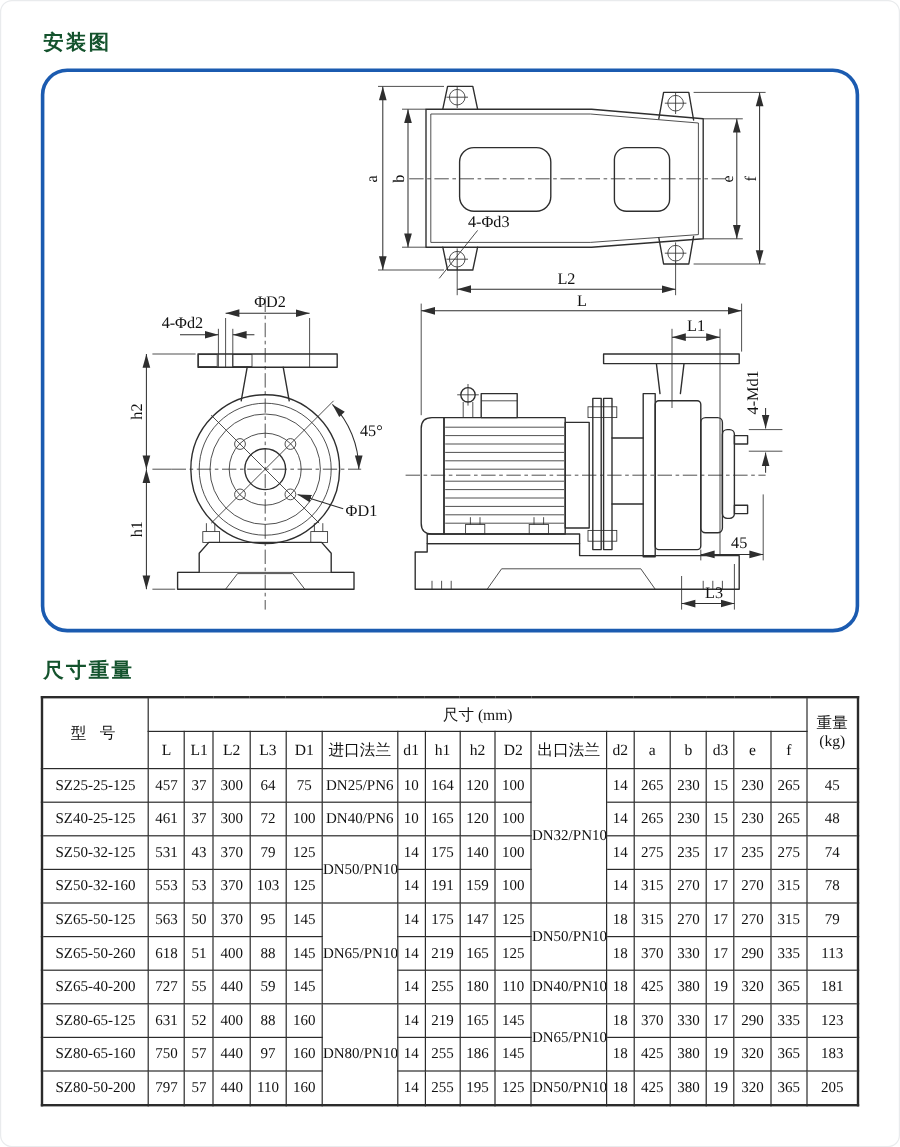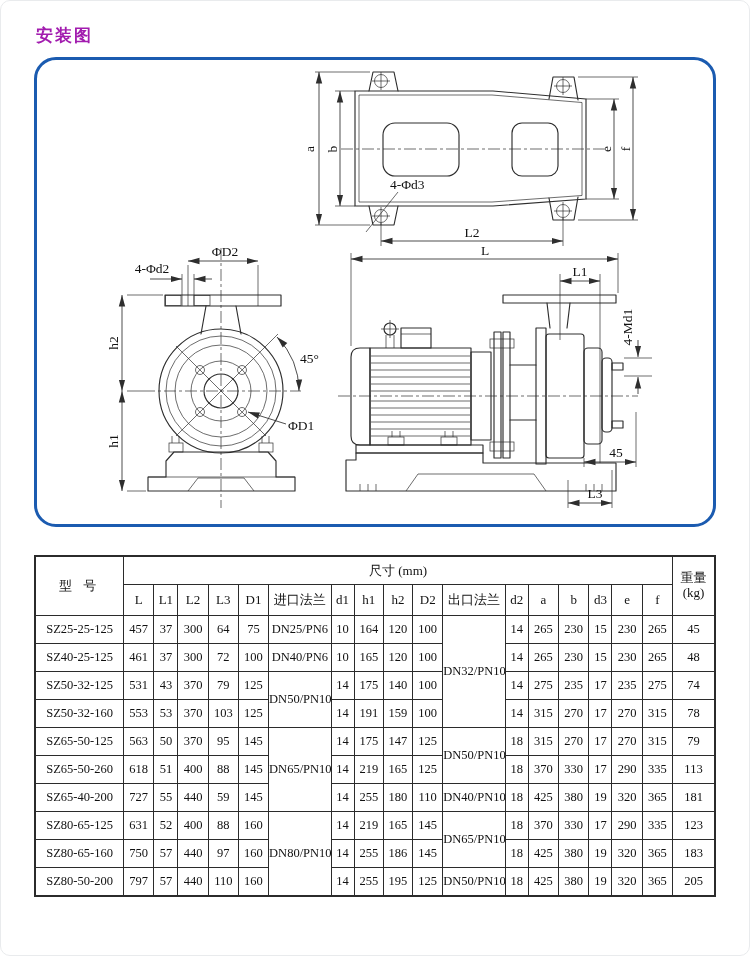--- a/index.html
+++ b/index.html
@@ -1,19 +1,19 @@
 <!DOCTYPE html>
 <html><head>
 <meta charset="utf-8">
 <style>
   html,body{margin:0;padding:0;background:#fff;}
   body{width:750px;height:956px;font-family:"Liberation Serif",serif;color:#151515;position:relative;overflow:hidden;}
   .sheet{position:absolute;inset:0;border:1px solid #e9ebed;border-radius:10px;}
   .page{padding:24px 34px 0 34px;}
-  .sec-title{font-family:"Liberation Sans",sans-serif;font-weight:bold;font-size:17px;color:#a21caf;letter-spacing:2px;margin:0 0 10px 2px;}
+  .sec-title{font-family:"Liberation Sans",sans-serif;font-weight:bold;font-size:17px;color:#14532d;letter-spacing:2px;margin:0 0 10px 2px;}
   .panel{box-sizing:border-box;width:682px;height:470px;border:3px solid #1b5bb0;border-radius:22px;background:#fff;overflow:hidden;}
   .panel svg{display:block;width:100%;height:100%;}
   .gap{height:20px;}
 
   
   .ln{fill:none;stroke:#2e2e2e;stroke-width:1.15;stroke-linejoin:round;stroke-linecap:round;}
   .thin{fill:none;stroke:#2e2e2e;stroke-width:0.7;}
   .cl{fill:none;stroke:#2e2e2e;stroke-width:0.7;stroke-dasharray:12 3 3 3;}
   .dim{fill:none;stroke:#2e2e2e;stroke-width:0.85;}
   .lbl{font-family:"Liberation Serif",serif;font-size:13.5px;fill:#111;}
@@ -249,20 +249,21 @@
 
       <line class="thin" x1="530" y1="420" x2="530" y2="448"></line>
       <line class="thin" x1="574" y1="410" x2="574" y2="448"></line>
       <line class="dim" x1="530" y1="443" x2="574" y2="443" marker-start="url(#as)" marker-end="url(#ae)"></line>
       <text class="lbl" text-anchor="middle" x="557" y="438">L3</text>
     </g>
   </svg>
   </div>
 
   <div class="gap"></div>
+  <div class="sec-title">尺寸重量</div>
 
   <table class="spec">
     <colgroup>
       <col style="width:88px">
         <col style="width:30px">
         <col style="width:24px">
         <col style="width:30px">
       <col style="width:30px">
         <col style="width:30px">
         <col style="width:62px">

